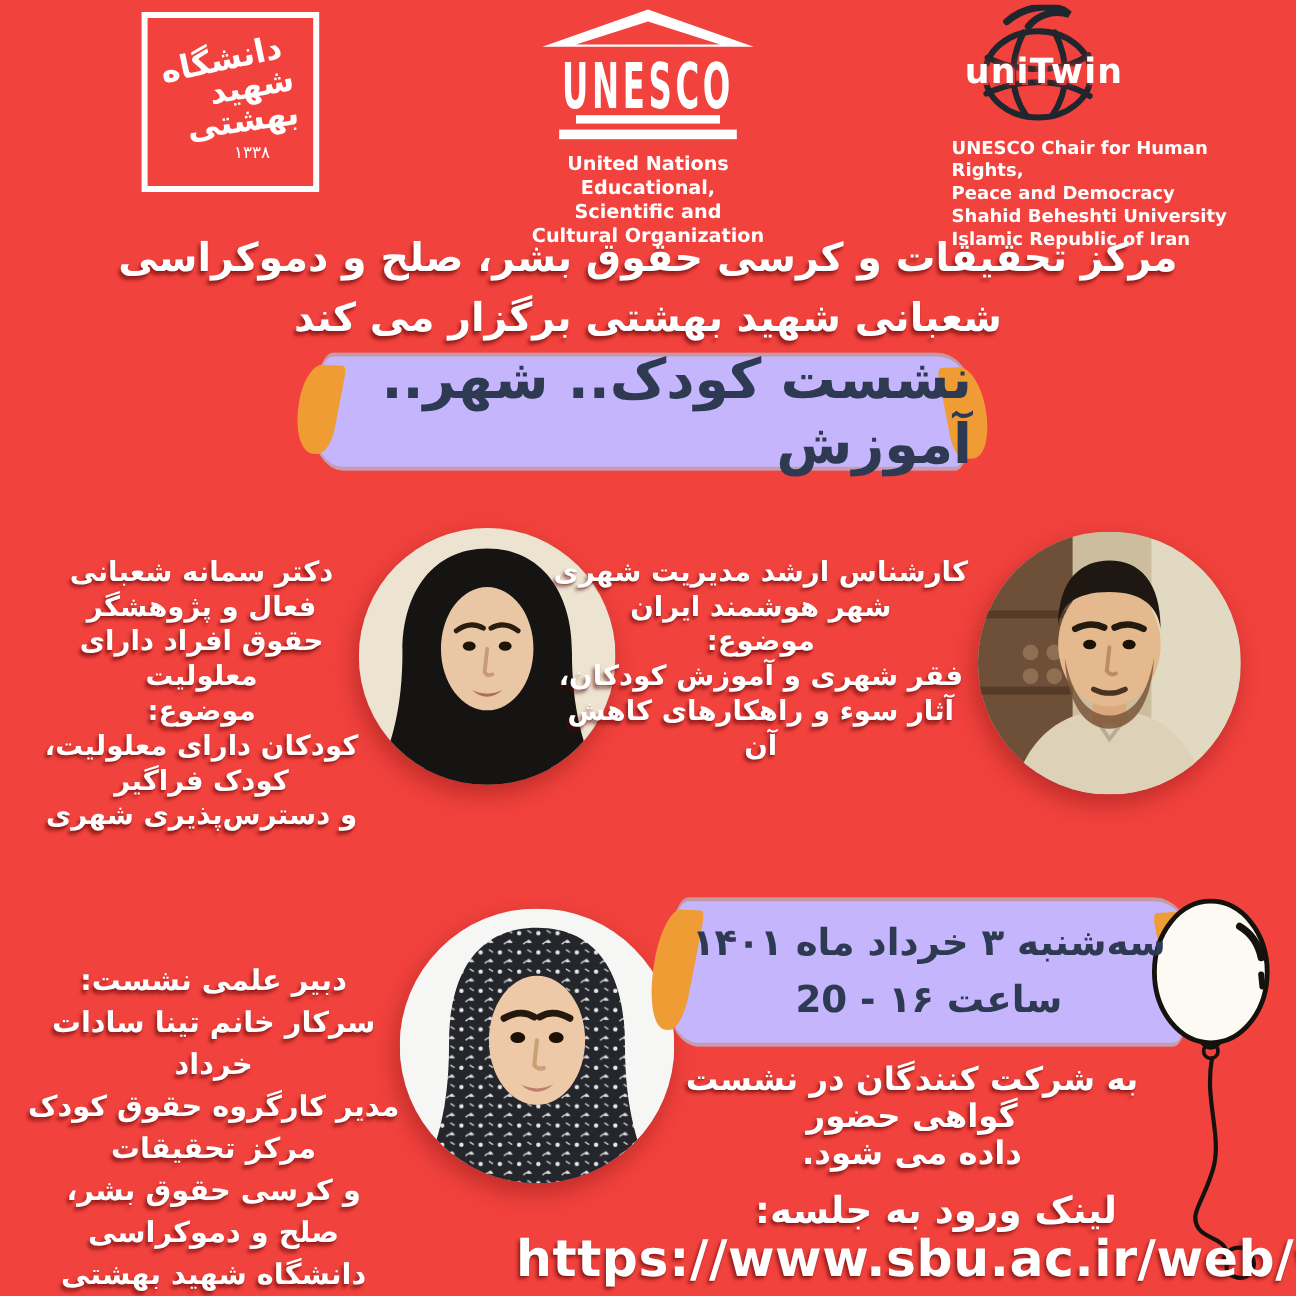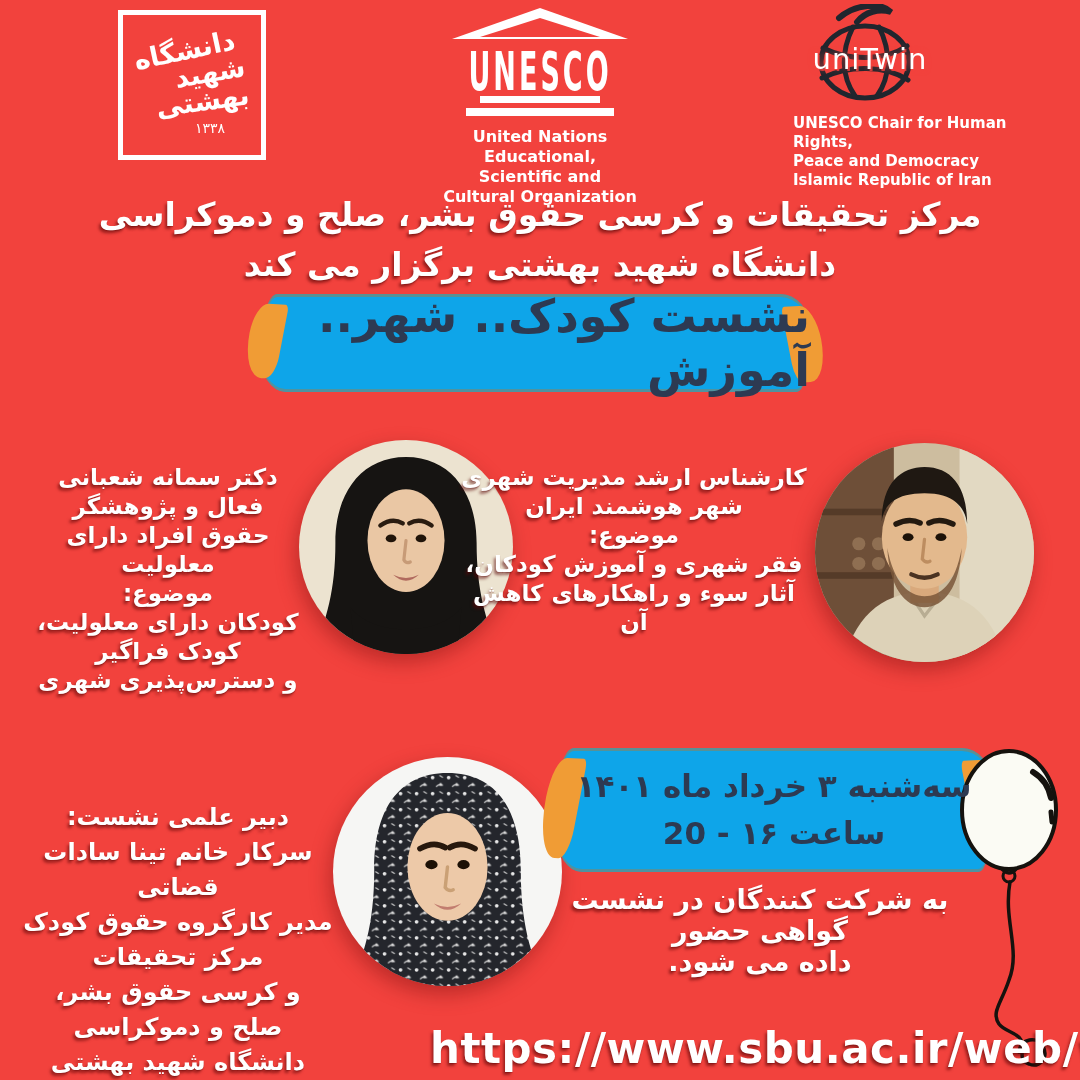--- a/index.html
+++ b/index.html
@@ -18,29 +18,29 @@
   .sbu-line:nth-child(1){ transform:rotate(-12deg) translateX(-8px); }
   .sbu-line:nth-child(2){ transform:rotate(-10deg) translateX(2px); }
   .sbu-line:nth-child(3){ transform:rotate(-8deg) translateX(6px); }
   .sbu-year { font-size:14px; margin-top:4px; letter-spacing:2px; transform:translateX(18px); }
 
   .unesco { position:absolute; left:440px; top:6px; width:200px; text-align:center; }
   .unesco-caption { color:#fff; font-size:16px; font-weight:bold; line-height:20px; margin-top:5px; }
 
   .unitwin { position:absolute; left:793px; top:4px; width:270px; }
   .unitwin-globe-wrap { position:relative; width:150px; height:108px; }
-  .unitwin-word { position:absolute; left:2px; top:38px; width:150px; text-align:center; color:#fff; font-weight:normal;
+  .unitwin-word { position:absolute; left:2px; top:38px; width:150px; text-align:center; color:#fff; font-weight:bold;
                   font-size:29px; letter-spacing:1px; }
   .unitwin-caption { color:#fff; font-size:15px; font-weight:bold; line-height:19px; margin-top:2px; }
 
   
   .intro { position:absolute; left:60px; top:190px; width:960px; font-size:33px; line-height:50px; }
 
   
-  .brush { position:absolute; background:#0ea5e9;
+  .brush { position:absolute; background:#c4b5fd;
            border-radius:18px 30px 14px 26px / 60px 36px 50px 40px;
            box-shadow: inset 0 3px 0 rgba(201,116,25,.40), inset 0 -3px 0 rgba(201,116,25,.35); }
   .brush::before { content:""; position:absolute; left:-12px; top:10px; bottom:14px; width:34px; background:#f09c35;
                    transform:skewX(-8deg) rotate(3deg); border-radius:40% 10% 30% 60%; }
   .brush::after  { content:""; position:absolute; right:-12px; top:12px; bottom:10px; width:34px; background:#f09c35;
                    transform:skewX(8deg) rotate(-3deg); border-radius:10% 45% 55% 25%; }
   .brush > * { position:relative; z-index:1; }
 
   .title-brush { left:260px; top:294px; width:550px; height:98px; display:flex; align-items:center; justify-content:center; }
   .title-text { font-size:46px; font-weight:bold; color:#2d3a52; }
@@ -105,27 +105,28 @@
           <path d="M60,23 C48,47 48,72 62,92"></path>
           <path d="M86,23 C98,47 98,72 84,92"></path>
           <path d="M46,14 C62,0 88,-2 98,8 C86,4 72,8 64,18" stroke-width="6"></path>
         </g>
       </svg>
       <div class="unitwin-word" style="text-shadow:0 0 6px #f2423d, 2px 2px 0 rgba(242,66,61,.8);">uniTwin</div>
     </div>
     <div class="unitwin-caption">
       <div>UNESCO Chair for Human Rights,</div>
       <div>Peace and Democracy</div>
+      <div>Shahid Beheshti University</div>
       <div>Islamic Republic of Iran</div>
     </div>
   </div>
 
   <div class="intro rtl ctr white-txt">
     <div>مرکز تحقیقات و کرسی حقوق بشر، صلح و دموکراسی</div>
-    <div>دانشگاه شهید بهشتی برگزار می کند</div>
+    <div>شعبانی شهید بهشتی برگزار می کند</div>
   </div>
 
   <div class="brush title-brush">
     <div class="title-text rtl">نشست کودک.. شهر.. آموزش</div>
   </div>
 
   <div class="photo" style="left:299px; top:440px; width:214px; height:214px;">
     <svg width="214" height="214" viewBox="0 0 200 200">
       <defs>
           <clipPath id="c1">
@@ -222,21 +223,21 @@
         <ellipse cx="86" cy="94" rx="5.4" ry="4" fill="#1d1106"></ellipse>
         <ellipse cx="114" cy="94" rx="5.4" ry="4" fill="#1d1106"></ellipse>
         <path d="M100,96 L98,114 Q101,118 105,116" stroke="#caa075" stroke-width="3" fill="none" stroke-linecap="round"></path>
         <path d="M88,128 Q100,134 112,128 Q100,139 88,128 Z" fill="#c27d6f"></path>
       </g>
     </svg>
   </div>
 
   <div class="moderator rtl ctr white-txt">
     <div>دبیر علمی نشست:</div>
-    <div>سرکار خانم تینا سادات قضاتی</div>
+    <div>سرکار خانم تینا سادات خرداد</div>
     <div>مدیر کارگروه حقوق کودک</div>
     <div>مرکز تحقیقات</div>
     <div>و کرسی حقوق بشر،</div>
     <div>صلح و دموکراسی</div>
     <div>دانشگاه شهید بهشتی</div>
   </div>
 
   <div class="brush date-brush rtl">
     <div class="date-line">سه‌شنبه ۳ خرداد ماه ۱۴۰۱</div>
     <div class="date-line">ساعت ۱۶ - 20</div>
@@ -251,15 +252,16 @@
       <circle cx="76" cy="136" r="6" fill="none" stroke="#15120e" stroke-width="3"></circle>
       <path d="M77,142 C70,180 88,210 76,240 C68,264 58,272 66,284 C72,292 84,292 88,300 C92,310 84,320 96,324 C106,328 116,318 110,306 C104,296 88,298 86,312" fill="none" stroke="#15120e" stroke-width="3.5" stroke-linecap="round"></path>
     </svg>
   </div>
 
   <div class="cert rtl ctr white-txt">
     <div>به شرکت کنندگان در نشست گواهی حضور</div>
     <div>داده می شود.</div>
   </div>
 
+  <div class="join-label rtl ctr white-txt">لینک ورود به جلسه:</div>
   <div class="join-url white-txt">https://www.sbu.ac.ir/web/webinar</div>
 
 </div>
 
 </body></html>

